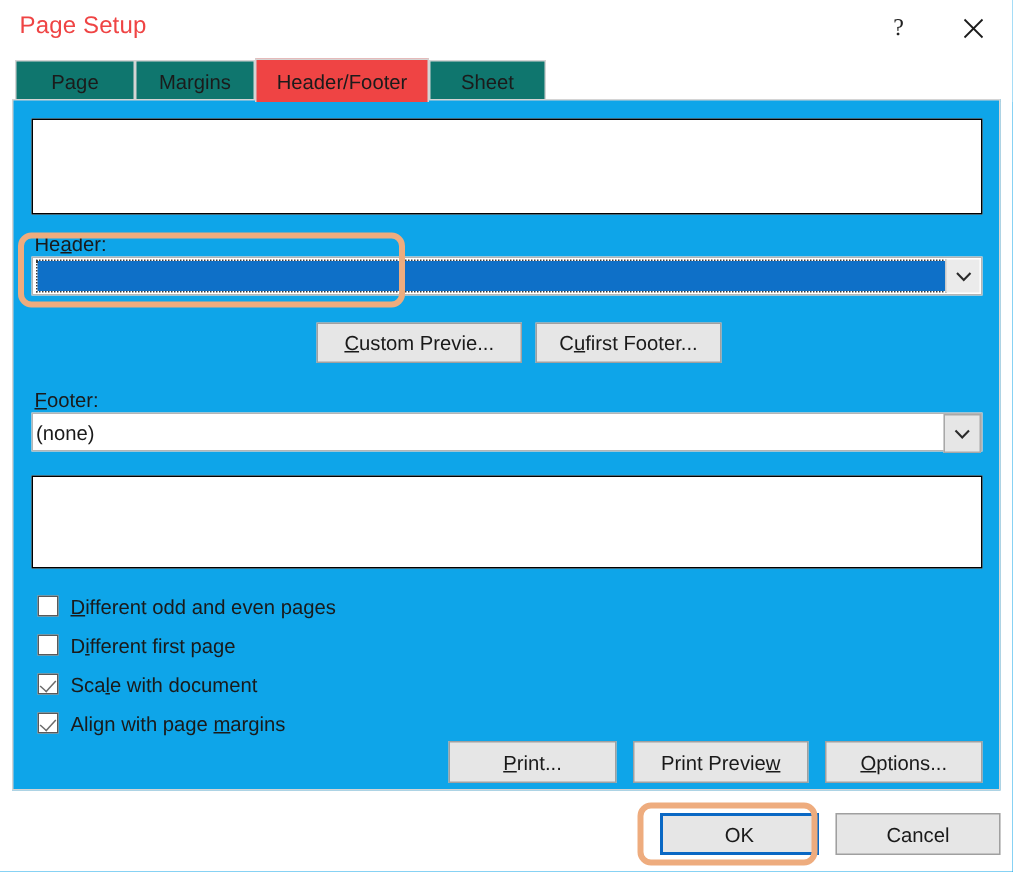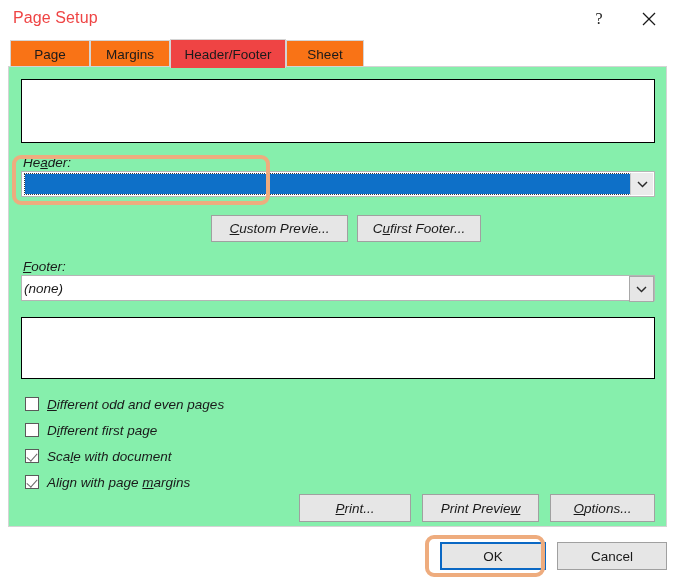--- a/index.html
+++ b/index.html
@@ -61,21 +61,21 @@
   .tabstrip-base {
     position: absolute;
     left: 8px; top: 29px;
     width: 659px; height: 1px;
     background: #d9d9d9;
   }
   .tab {
     position: absolute;
     top: 2px;
     height: 28px;
-    background: #f97316;
+    background: #0f766e;
     border: 1px solid #d4d4d4;
     border-bottom: none;
     box-sizing: border-box;
     display: flex;
     align-items: center;
     justify-content: center;
     font-size: 13.5px;
     color: #1b1b1b;
     cursor: default;
   }
@@ -89,24 +89,23 @@
   #tab-page     { left: 10px;  width: 80px; }
   #tab-margins  { left: 90px;  width: 80px; }
   #tab-hf       { left: 170px; width: 116px; }
   #tab-sheet    { left: 286px; width: 78px; }
 
   
   .panel {
     position: absolute;
     left: 8px; top: 66px;
     width: 659px; height: 461px;
-    background: #86efac;
+    background: #0ea5e9;
     border: 1px solid #d4d4d4;
     box-sizing: border-box;
-    font-style: italic;
   }
 
   
   .preview-box {
     position: absolute;
     background: #ffffff;
     border: 1px solid #000000;
     box-sizing: border-box;
   }
   #header-preview { left: 12px; top: 12px; width: 634px; height: 64px; }

